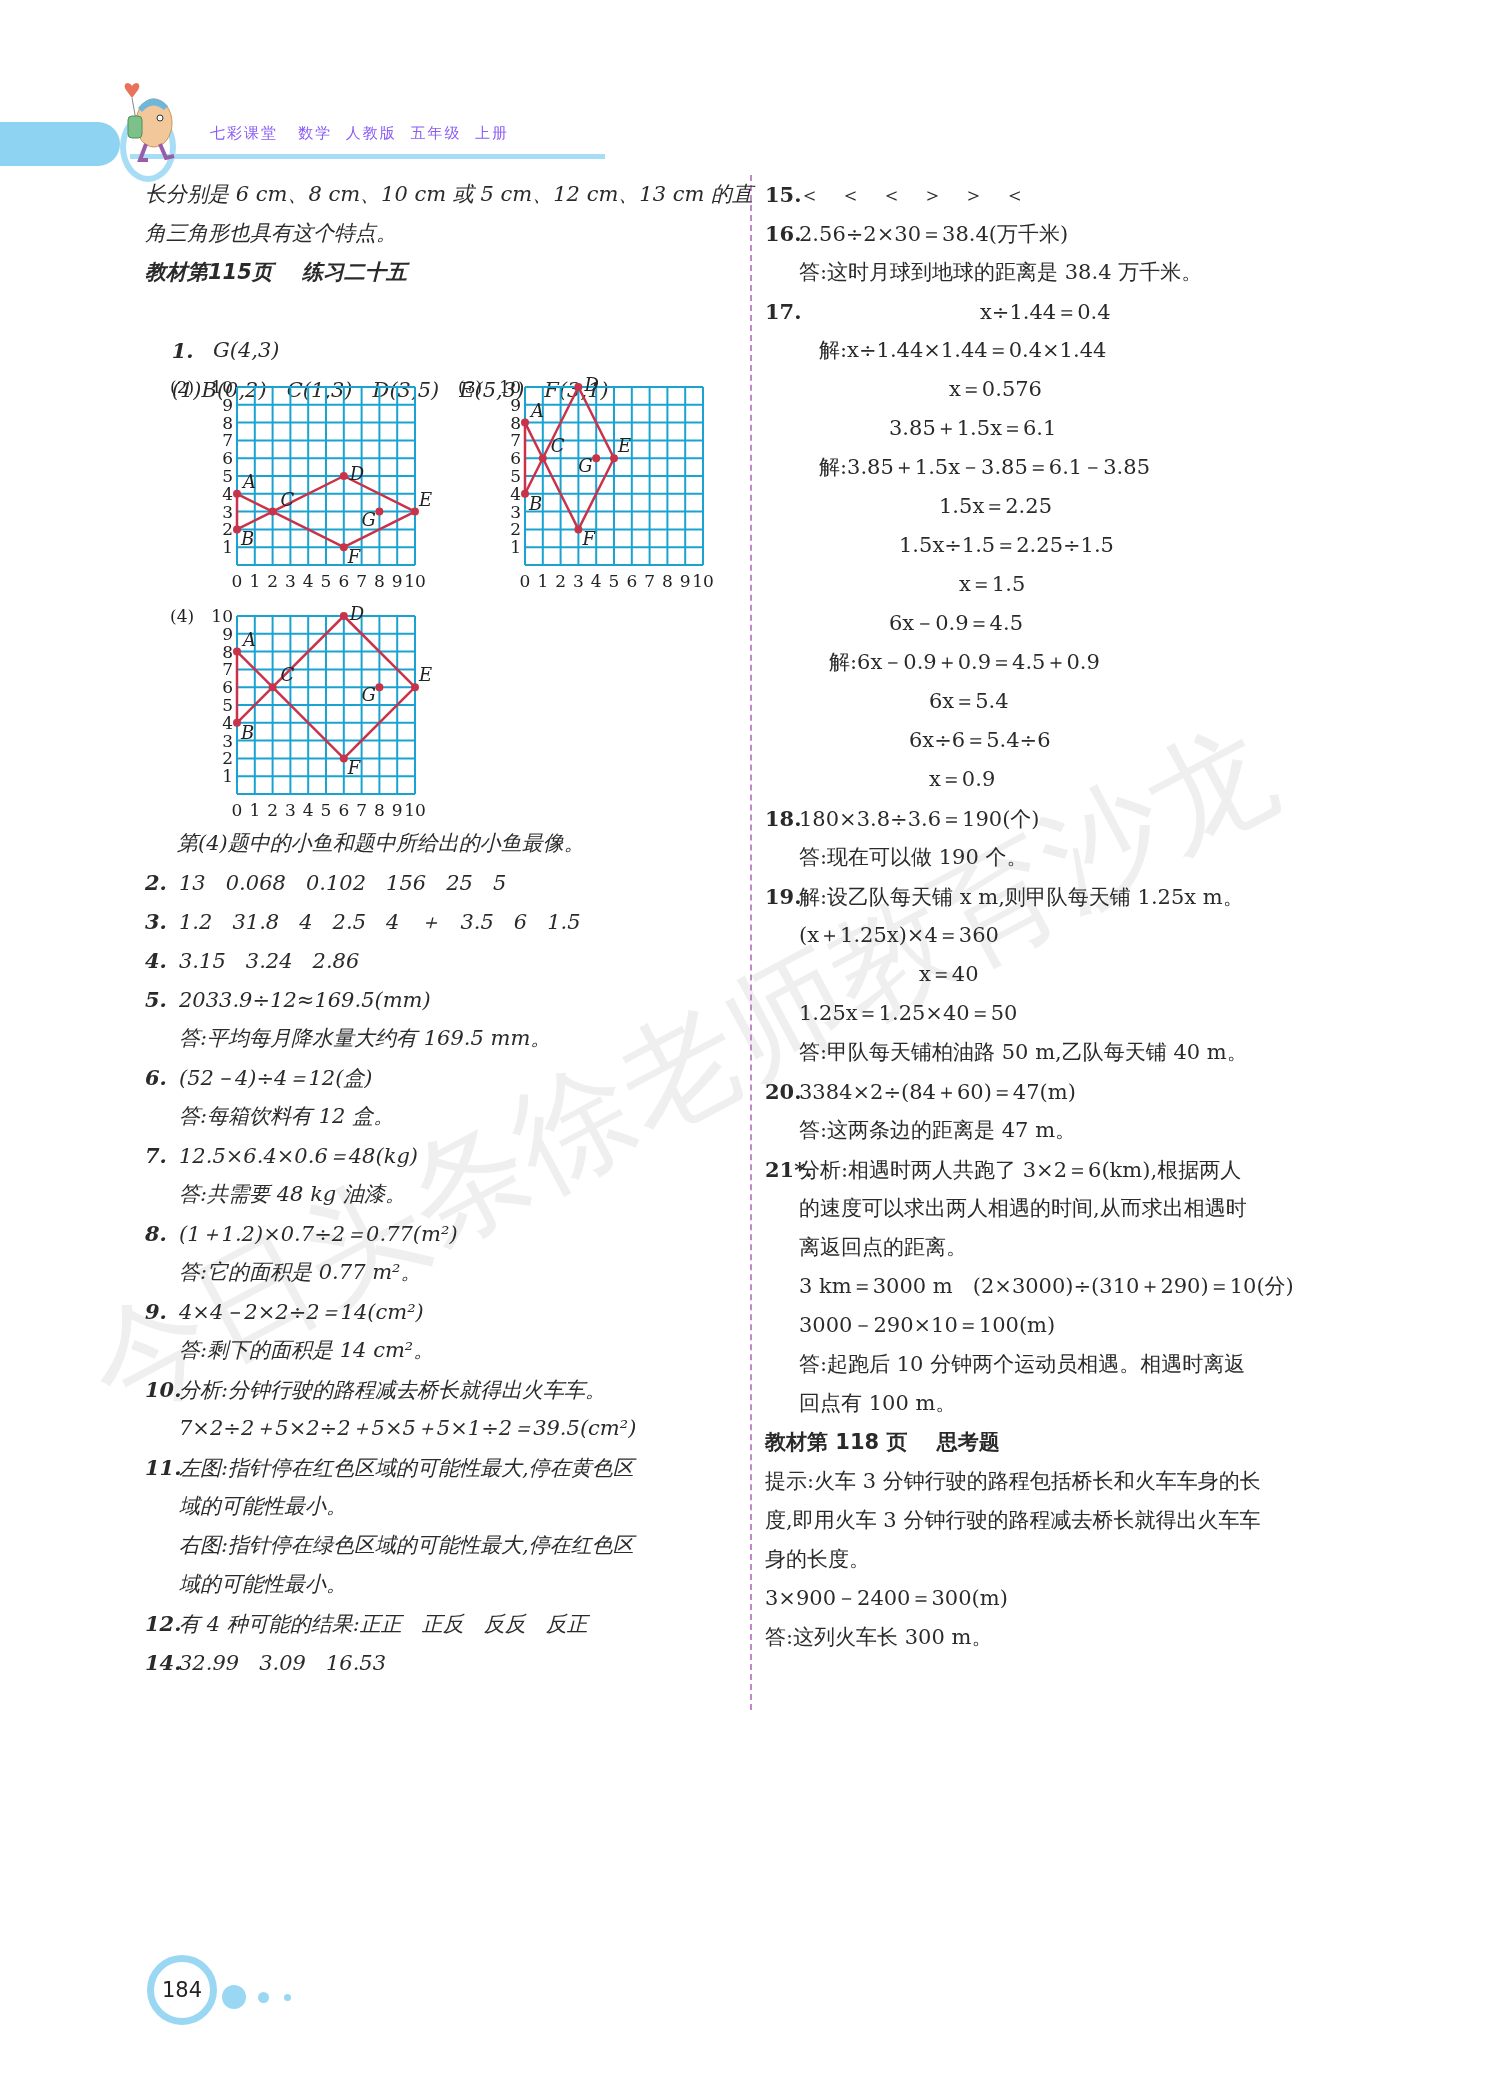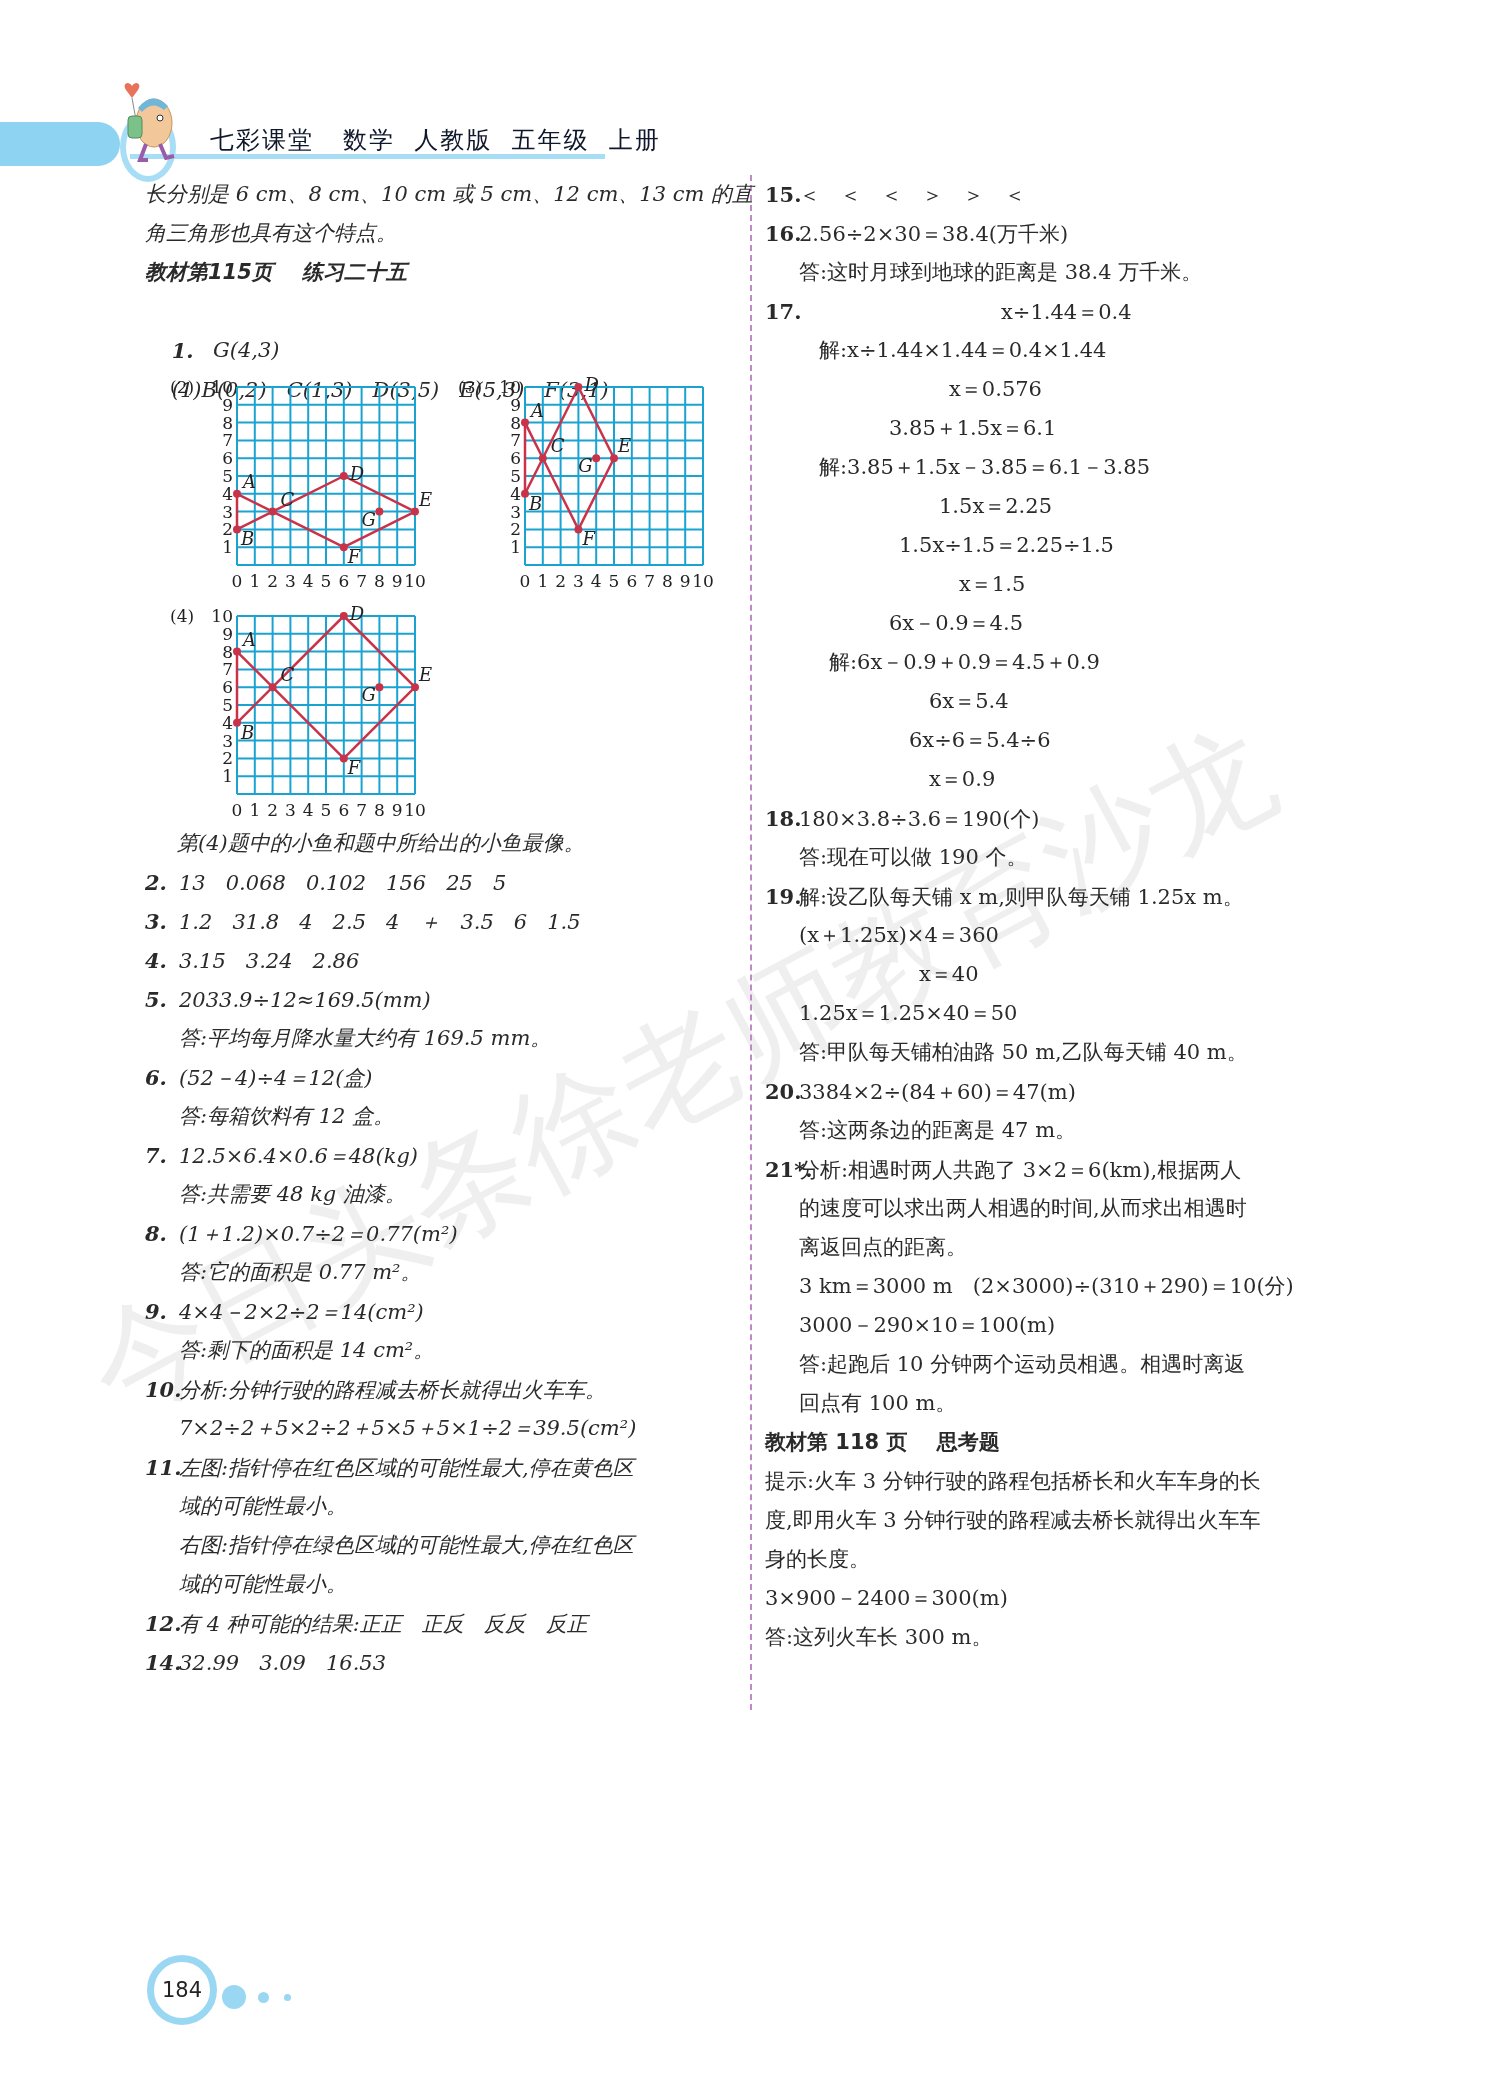--- a/index.html
+++ b/index.html
@@ -2,21 +2,21 @@
 <html><head>
 <meta charset="utf-8">
 <style>
   html, body { margin: 0; padding: 0; background: #ffffff; }
   body { width: 1500px; height: 2086px; position: relative; overflow: hidden;
          font-family: "DejaVu Serif", "Liberation Serif", serif; color: #2a2a2a; }
   
   .hdr-band { position: absolute; left: 0; top: 122px; width: 120px; height: 44px; background: #8fd3f2; border-radius: 0 22px 22px 0; }
   .hdr-ring { position: absolute; left: 120px; top: 112px; width: 44px; height: 58px; border: 6px solid #a8def5; border-radius: 50%; background: #fff; }
   .hdr-line { position: absolute; left: 130px; top: 154px; width: 475px; height: 5px; background: #a8def5; }
-  .hdr-title { position: absolute; left: 210px; top: 124px; font-family: "DejaVu Sans", "Liberation Sans", sans-serif; font-size: 24px; color: #0f172a; letter-spacing: 2px; white-space: pre; }
+  .hdr-title { position: absolute; left: 210px; top: 124px; font-family: "DejaVu Sans", "Liberation Sans", sans-serif; font-size: 15px; color: #8b5cf6; letter-spacing: 2px; white-space: pre; }
   .mascot { position: absolute; left: 112px; top: 78px; width: 70px; height: 90px; }
   
   .col { position: absolute; top: 175px; font-size: 21px; line-height: 39px; }
   .col.left { left: 145px; width: 595px; font-style: italic; }
   .col.right { left: 765px; width: 600px; }
   .divider { position: absolute; left: 750px; top: 175px; height: 1535px; border-left: 2px dashed #c08ac8; }
   .line { white-space: pre; height: 39px; }
   .num { font-weight: bold; display: inline-block; font-family: "DejaVu Serif", serif; }
   .ind { padding-left: 32px; }
   .ind2 { padding-left: 40px; }
@@ -288,21 +288,21 @@
     <text x="177.8" y="170.4" font-size="18" font-style="italic" fill="#222">F</text>
     <circle cx="209.4" cy="83.2" r="4" fill="#c8334a"></circle>
     <text x="191.4" y="97.2" font-size="18" font-style="italic" fill="#222">G</text>
   </svg>
 
 <div class="col right">
   <div id="right-items">
       <div class="line"><span class="num" style="width: 34px;">15.</span><span>＜   ＜   ＜   ＞   ＞   ＜</span></div>
       <div class="line"><span class="num" style="width: 34px;">16.</span><span>2.56÷2×30＝38.4(万千米)</span></div>
       <div class="line" style="padding-left: 34px;"><span>答:这时月球到地球的距离是 38.4 万千米。</span></div>
-      <div class="line"><span class="num" style="width: 34px;">17.</span><span style="position: relative; left: 202px;">x÷1.44＝0.4</span></div>
+      <div class="line"><span class="num" style="width: 34px;">17.</span><span style="position: relative; left: 181px;">x÷1.44＝0.4</span></div>
       <div class="line" style="padding-left: 34px;"><span style="position: relative; left: 20px;">解:x÷1.44×1.44＝0.4×1.44</span></div>
       <div class="line" style="padding-left: 34px;"><span style="position: relative; left: 150px;">x＝0.576</span></div>
       <div class="line" style="padding-left: 34px;"><span style="position: relative; left: 90px;">3.85＋1.5x＝6.1</span></div>
       <div class="line" style="padding-left: 34px;"><span style="position: relative; left: 20px;">解:3.85＋1.5x－3.85＝6.1－3.85</span></div>
       <div class="line" style="padding-left: 34px;"><span style="position: relative; left: 140px;">1.5x＝2.25</span></div>
       <div class="line" style="padding-left: 34px;"><span style="position: relative; left: 100px;">1.5x÷1.5＝2.25÷1.5</span></div>
       <div class="line" style="padding-left: 34px;"><span style="position: relative; left: 160px;">x＝1.5</span></div>
       <div class="line" style="padding-left: 34px;"><span style="position: relative; left: 90px;">6x－0.9＝4.5</span></div>
       <div class="line" style="padding-left: 34px;"><span style="position: relative; left: 30px;">解:6x－0.9＋0.9＝4.5＋0.9</span></div>
       <div class="line" style="padding-left: 34px;"><span style="position: relative; left: 130px;">6x＝5.4</span></div>

